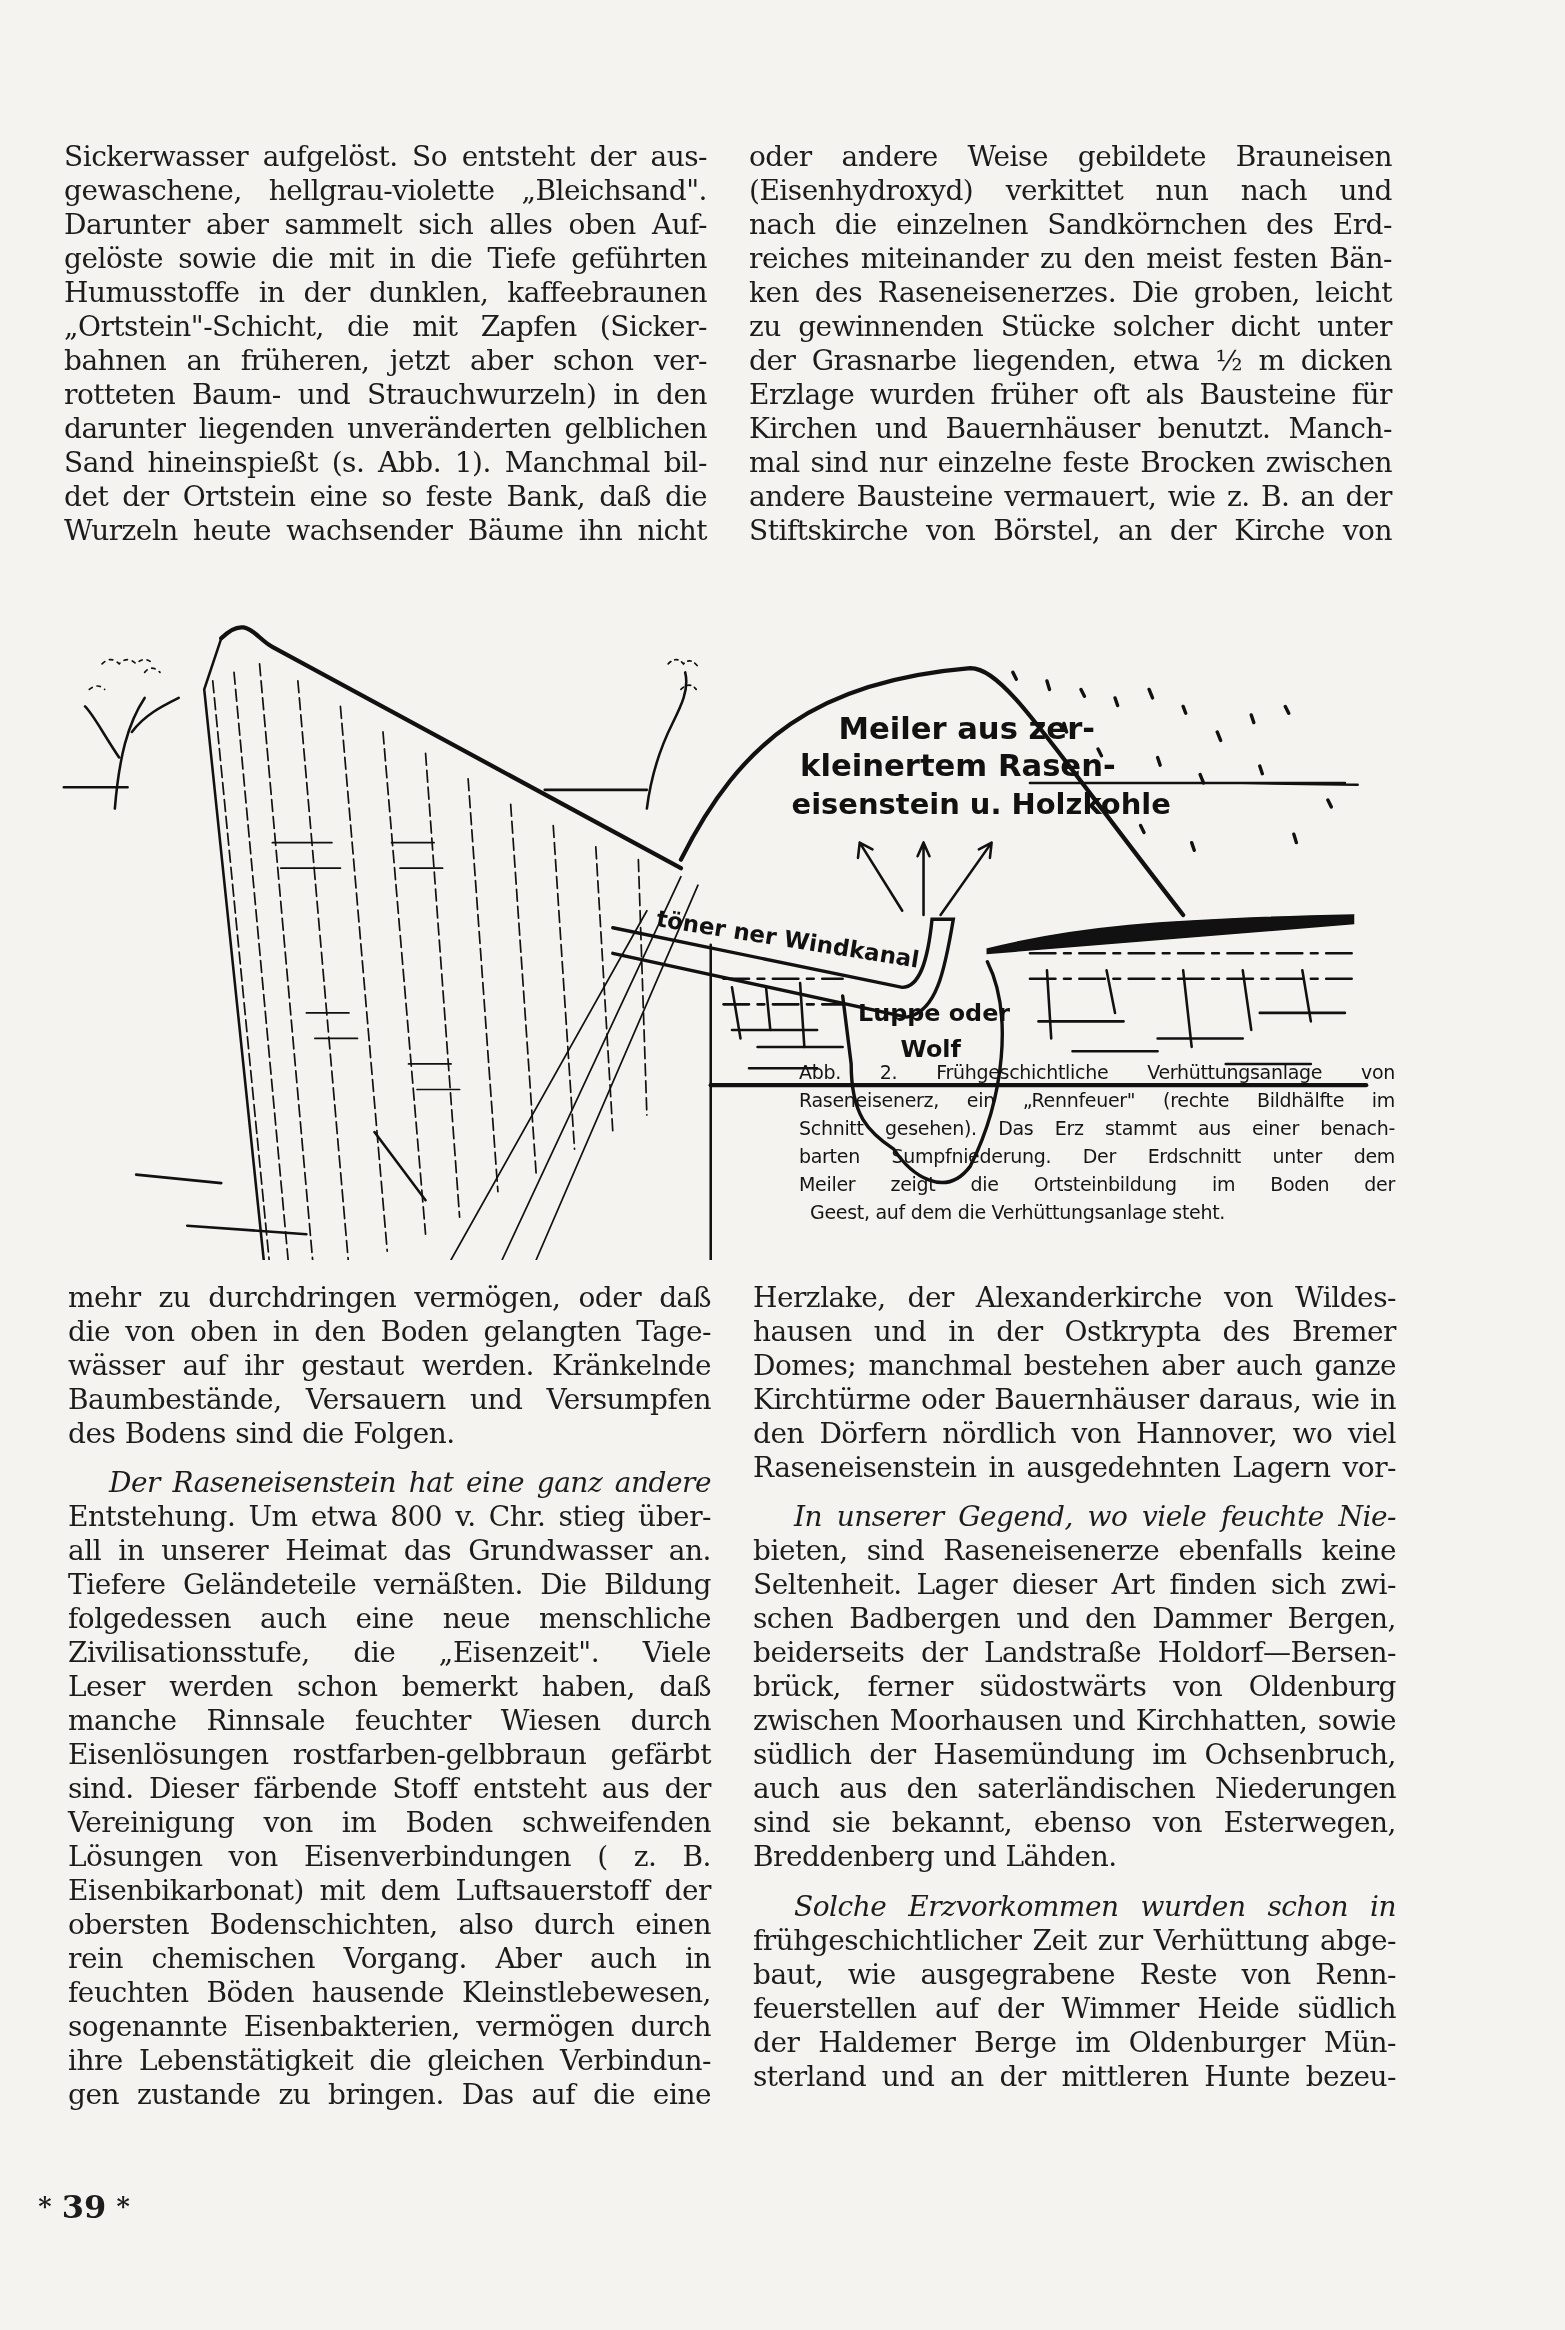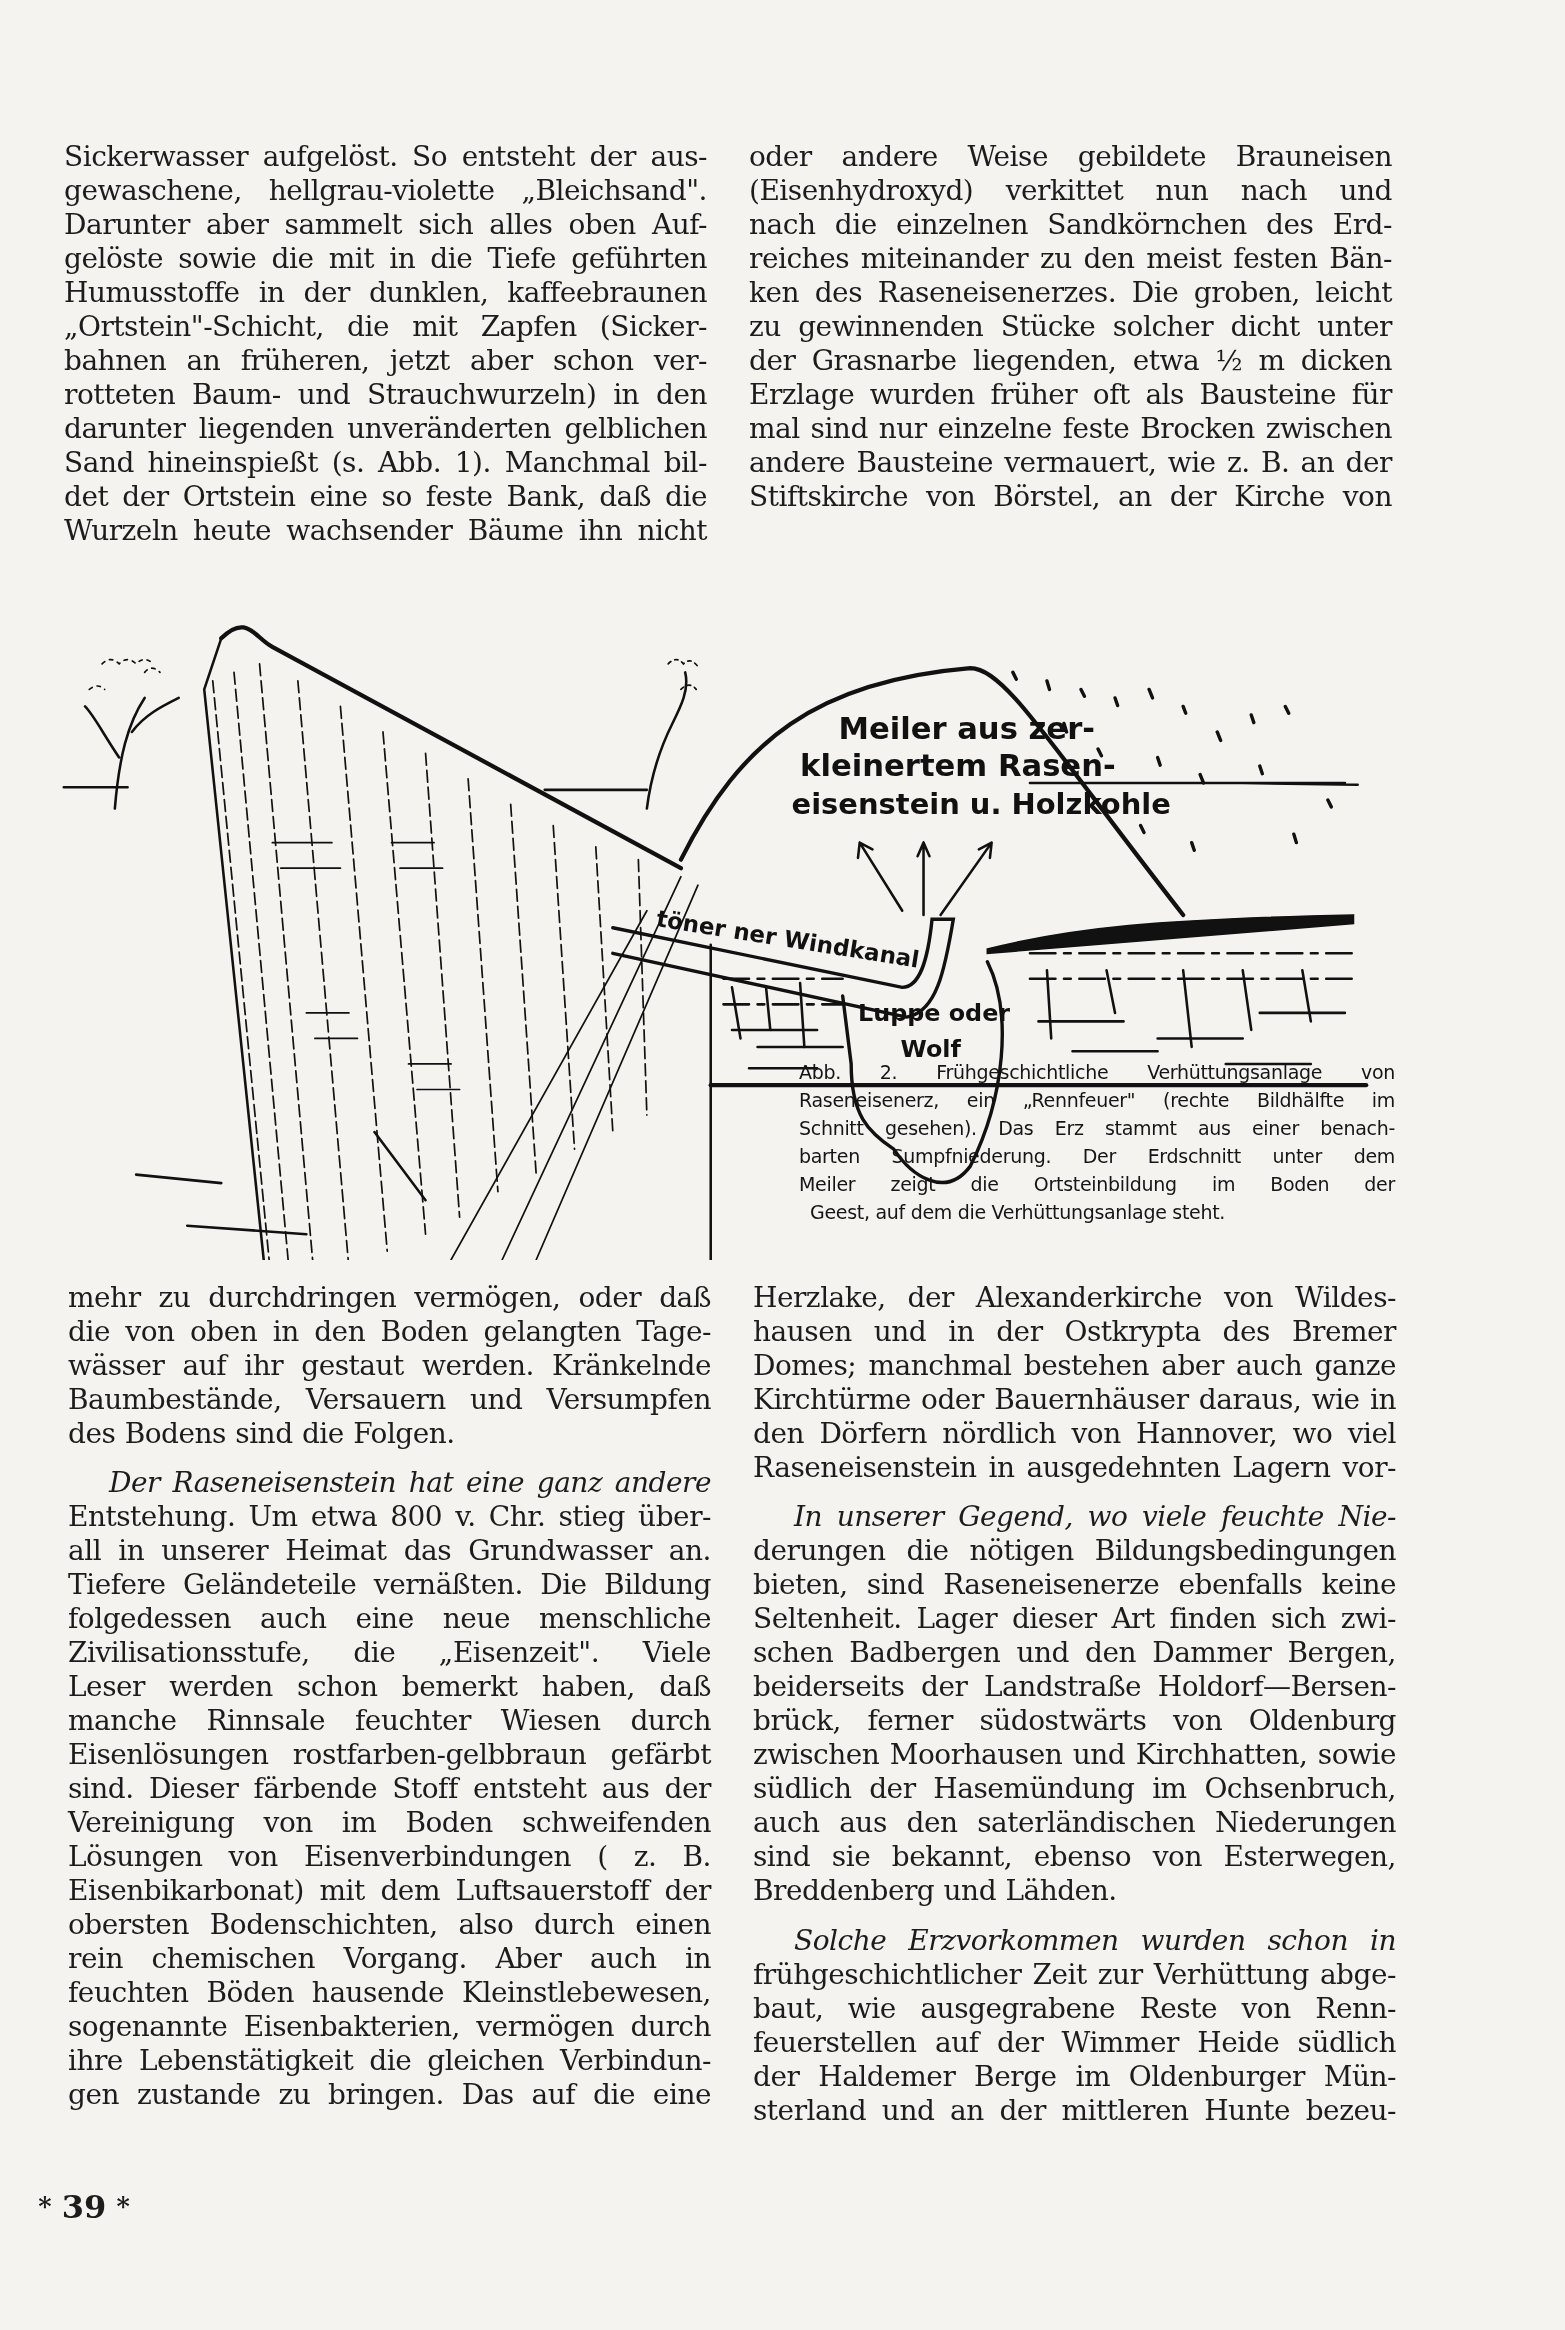--- a/index.html
+++ b/index.html
@@ -83,20 +83,21 @@
 
 <div class="col" id="col-top-right">
     <span class="line">oder andere Weise gebildete Brauneisen</span>
     <span class="line">(Eisenhydroxyd) verkittet nun nach und</span>
     <span class="line">nach die einzelnen Sandkörnchen des Erd-</span>
     <span class="line">reiches miteinander zu den meist festen Bän-</span>
     <span class="line">ken des Raseneisenerzes. Die groben, leicht</span>
     <span class="line">zu gewinnenden Stücke solcher dicht unter</span>
     <span class="line">der Grasnarbe liegenden, etwa ½ m dicken</span>
     <span class="line">Erzlage wurden früher oft als Bausteine für</span>
+    <span class="line">Kirchen und Bauernhäuser benutzt. Manch-</span>
     <span class="line">mal sind nur einzelne feste Brocken zwischen</span>
     <span class="line">andere Bausteine vermauert, wie z. B. an der</span>
     <span class="line">Stiftskirche von Börstel, an der Kirche von</span>
   </div>
 
 <div id="figure">
   <svg viewBox="0 0 1600 790" xmlns="http://www.w3.org/2000/svg">
     <g stroke="#111" fill="none" stroke-linecap="round">
 
       <path d="M15 235 L90 235 M1150 230 L1520 230 M1400 230 L1535 232" stroke-width="3"></path>
@@ -185,21 +186,20 @@
 
 <div class="col" id="col-bot-right">
     <span class="line">Herzlake, der Alexanderkirche von Wildes-</span>
     <span class="line">hausen und in der Ostkrypta des Bremer</span>
     <span class="line">Domes; manchmal bestehen aber auch ganze</span>
     <span class="line">Kirchtürme oder Bauernhäuser daraus, wie in</span>
     <span class="line">den Dörfern nördlich von Hannover, wo viel</span>
     <span class="line">Raseneisenstein in ausgedehnten Lagern vor-</span>
     <span class="para-gap"></span>
     <span class="line indent">In unserer Gegend, wo viele feuchte Nie-</span>
-    <span class="line">derungen die nötigen Bildungsbedingungen</span>
     <span class="line">bieten, sind Raseneisenerze ebenfalls keine</span>
     <span class="line">Seltenheit. Lager dieser Art finden sich zwi-</span>
     <span class="line">schen Badbergen und den Dammer Bergen,</span>
     <span class="line">beiderseits der Landstraße Holdorf—Bersen-</span>
     <span class="line">brück, ferner südostwärts von Oldenburg</span>
     <span class="line">zwischen Moorhausen und Kirchhatten, sowie</span>
     <span class="line">südlich der Hasemündung im Ochsenbruch,</span>
     <span class="line">auch aus den saterländischen Niederungen</span>
     <span class="line">sind sie bekannt, ebenso von Esterwegen,</span>
     <span class="line last">Breddenberg und Lähden.</span>

